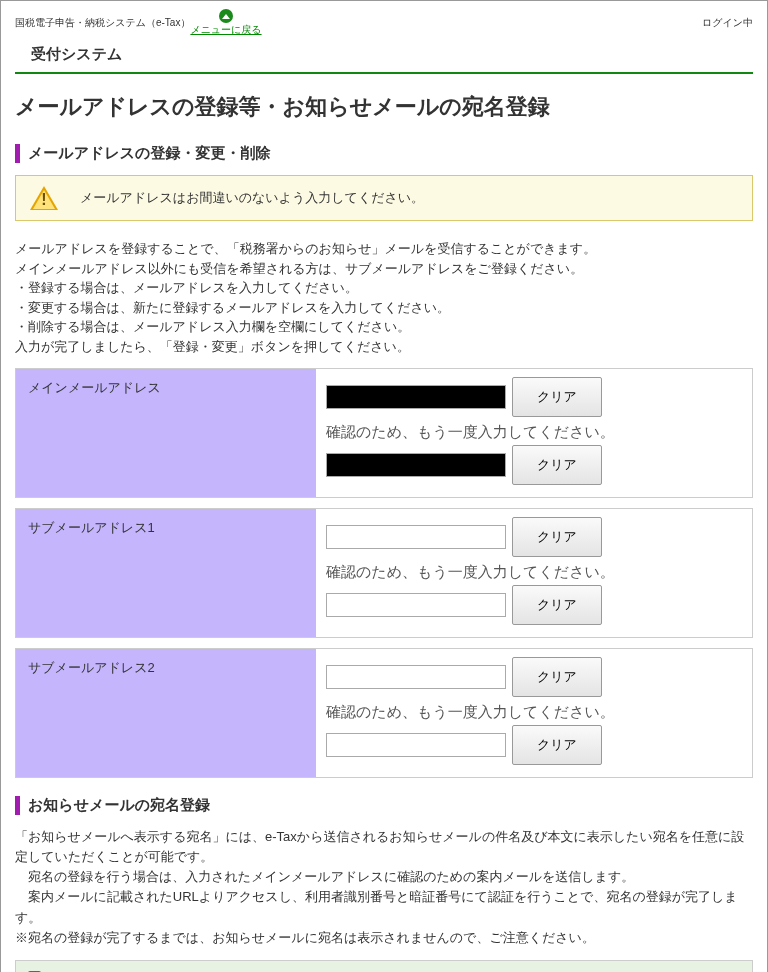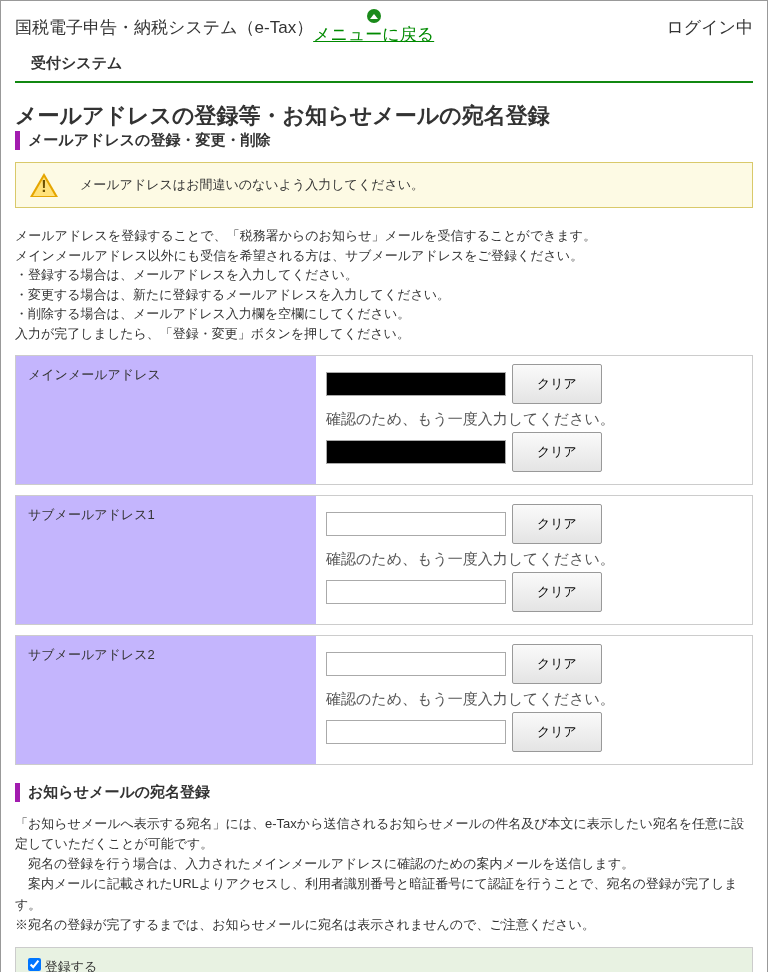--- a/index.html
+++ b/index.html
@@ -13,21 +13,21 @@
     .wrap {
       border: 1px solid #999;
       padding: 4px 14px 16px 14px;
       min-height: 972px;
       position: relative;
     }
     .top-row {
       display: flex;
       align-items: center;
       padding: 4px 0 6px 0;
-      font-size: 17px;
+      font-size: 10px;
     }
     .top-row .spacer { flex: 1; }
     .back-link {
       color: #008a00;
       text-decoration: underline;
       display: inline-flex;
       align-items: center;
       flex-direction: column;
     }
     .circle-arrow {
@@ -52,20 +52,21 @@
       margin-left: 16px;
     }
     hr.green-thick {
       border: none;
       border-top: 2px solid #118811;
       margin: 2px 0 18px 0;
     }
     h1.page-title {
       font-size: 22px;
       font-weight: bold;
+      margin-bottom: 22px;
     }
     .sec-heading {
       border-left: 5px solid #a21caf;
       padding-left: 8px;
       font-size: 15px;
       font-weight: bold;
       margin-bottom: 12px;
     }
     .warn-box {
       border: 1px solid #d9c96a;

